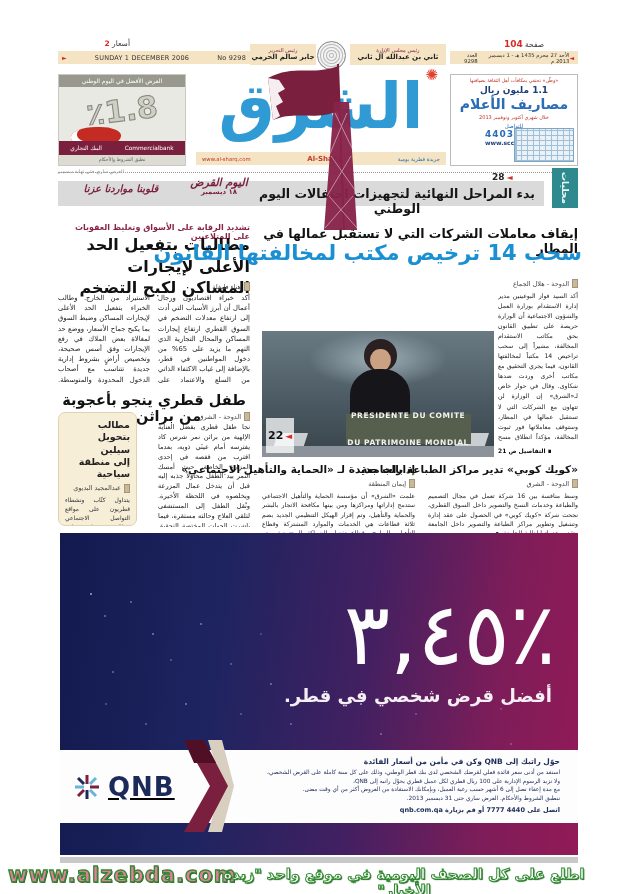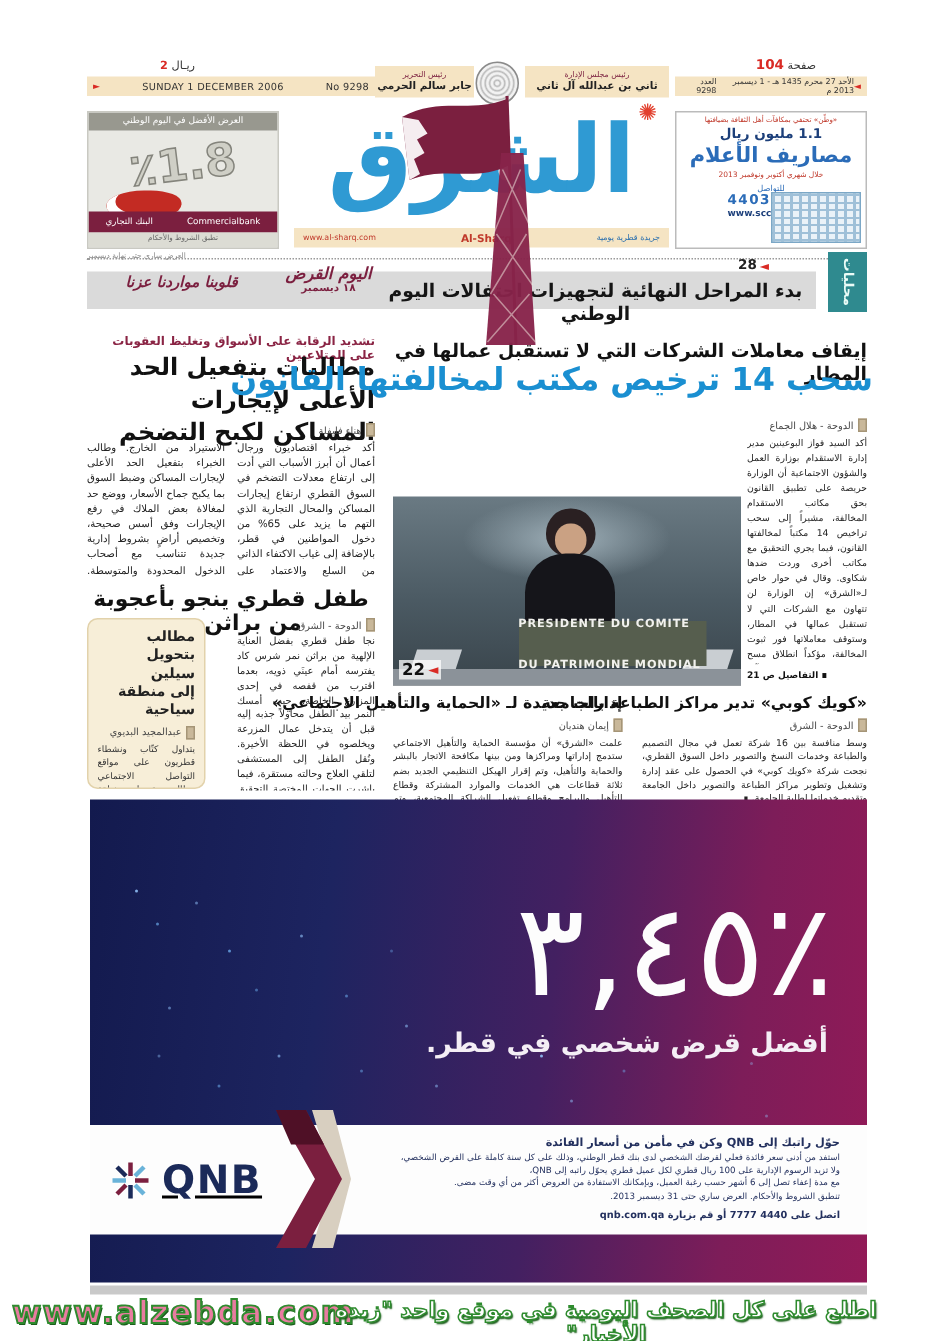--- a/index.html
+++ b/index.html
@@ -84,23 +84,23 @@
   .body-m{left:498px;top:291px;width:80px;height:152px;font-size:6.2px;line-height:1.62;color:#222;overflow:hidden;}
   .foot-m{left:498px;top:447px;width:80px;font-size:6px;font-weight:bold;color:#111;text-align:left;}
   .photo-banner{left:262px;top:287px;width:232px;height:44px;background:#e8332e;color:#fff;font-size:13.5px;font-weight:bold;text-align:center;line-height:1.5;padding-top:3px;box-sizing:border-box;}
   .photo{left:262px;top:331px;width:232px;height:126px;background:linear-gradient(#6a7a83 0%,#4b5a63 55%,#39444b 100%);overflow:hidden;}
   .ph-glow{position:absolute;left:20%;top:0;width:60%;height:45%;background:radial-gradient(ellipse at center,#9fb0b9 0%,transparent 70%);}
   .ph-hair{position:absolute;left:44%;top:6%;width:14%;height:26%;background:#2a2022;border-radius:50% 50% 45% 45%;}
   .ph-face{position:absolute;left:46.5%;top:14%;width:9%;height:18%;background:#caa183;border-radius:48%;}
   .ph-body{position:absolute;left:38%;top:30%;width:26%;height:46%;background:#15151a;border-radius:45% 45% 10% 10%;}
   .ph-desk{position:absolute;left:0;bottom:0;width:100%;height:9%;background:#8b9299;}
   .ph-laptop{position:absolute;width:13%;height:10%;background:#c9ced2;bottom:9%;transform:skewX(-18deg);}
-  .ph-plate{position:absolute;left:36%;bottom:10%;width:54%;height:24%;background:#565e4e;display:flex;flex-direction:column;justify-content:center;gap:18px;}
+  .ph-plate{position:absolute;left:36%;bottom:10%;width:54%;height:24%;background:#565e4e;display:flex;flex-direction:column;align-items:center;justify-content:center;gap:18px;}
   .ph-plate span{color:#f2f2ee;font-size:7.5px;font-weight:bold;letter-spacing:.6px;white-space:nowrap;}
-  .ph-marker{position:absolute;left:4px;bottom:4px;display:flex;align-items:center;gap:2px;background:rgba(255,255,255,.75);padding:0 2px;}
+  .ph-marker{position:absolute;left:4px;bottom:4px;display:flex;align-items:center;gap:2px;background:rgba(255,255,255,.75);padding:11px 2px;}
   .ph-marker b{font-size:11px;color:#111;}
   .ph-marker .red-tri{color:#d92b25;font-size:9px;}
   .sub-art .h{font-size:10.5px;font-weight:bold;color:#111;white-space:nowrap;letter-spacing:-0.2px;}
   .sub-art .by{margin-top:4px;}
   .sub-art .bd{font-size:6.2px;line-height:1.5;color:#222;text-align:justify;margin-top:3px;overflow:hidden;}
   .art-quick{left:428px;top:463px;width:150px;height:66px;}
   .art-social{left:262px;top:463px;width:153px;height:66px;}
   
   .qnb-ad{left:60px;top:533px;width:518px;height:322px;background:linear-gradient(97deg,#131a4e 0%,#1d2460 30%,#432061 58%,#7d1d59 82%,#921a57 100%);overflow:hidden;}
   .speck, .speck2{position:absolute;width:2px;height:2px;border-radius:50%;background:rgba(150,200,255,.85);}
@@ -120,21 +120,21 @@
   .graydiv{left:60px;top:857px;width:518px;height:6px;background:#c9c9c9;}
   .wm-url{left:8px;top:863px;font-size:21px;font-weight:bold;letter-spacing:1px;color:#e87ca0;-webkit-text-stroke:1.3px #2e8b2e;text-shadow:1px 1px 0 #1c5e1c;}
   .wm-tag{left:220px;top:866px;width:368px;font-size:14.5px;font-weight:bold;color:#fff;-webkit-text-stroke:1px #2e8b2e;text-shadow:1px 1px 1px #1c5e1c;text-align:center;}
 </style>
 </head>
 <body>
 
 <div id="paper">
 
   <div class="abs price rtl">
-    <span>ريـال</span>
+    <span>أسعار</span>
     <b class="red">2</b>
   </div>
   <div class="abs pages rtl">
     <span>صفحة</span>
     <b>104</b>
   </div>
 
   <div class="abs bar bar-en">
     <span class="red-tri">►</span>
     <span>SUNDAY 1 DECEMBER 2006</span>
@@ -271,21 +271,21 @@
     <div class="byline by">
       <span class="chip"></span>
       <span>الدوحة - الشرق</span>
     </div>
     <div class="bd">وسط منافسة بين 16 شركة تعمل في مجال التصميم والطباعة وخدمات النسخ والتصوير داخل السوق القطري، نجحت شركة «كويك كوبي» في الحصول على عقد إدارة وتشغيل وتطوير مراكز الطباعة والتصوير داخل الجامعة وتقديم خدماتها لطلبة الجامعة. ∎</div>
   </div>
   <div class="abs sub-art art-social rtl">
     <div class="h right">إدارات جديدة لـ «الحماية والتأهيل الاجتماعي»</div>
     <div class="byline by">
       <span class="chip"></span>
-      <span>إيمان هنديان</span>
+      <span>إيمان المنطقة</span>
     </div>
     <div class="bd">علمت «الشرق» أن مؤسسة الحماية والتأهيل الاجتماعي ستدمج إداراتها ومراكزها ومن بينها مكافحة الاتجار بالبشر والحماية والتأهيل، وتم إقرار الهيكل التنظيمي الجديد بضم ثلاثة قطاعات هي الخدمات والموارد المشتركة وقطاع التأهيل والبرامج وقطاع تفعيل الشراكة المجتمعية، وتم استحداث إدارات جديدة في هذه القطاعات. ∎</div>
   </div>
 
   <div class="abs qnb-ad">
     <div class="speck"></div>
     <div class="speck2"></div>
     <div class="qnb-rate">٣,٤٥٪</div>
     <div class="qnb-tag rtl">أفضل قرض شخصي في قطر.</div>
     <div class="qnb-band">

